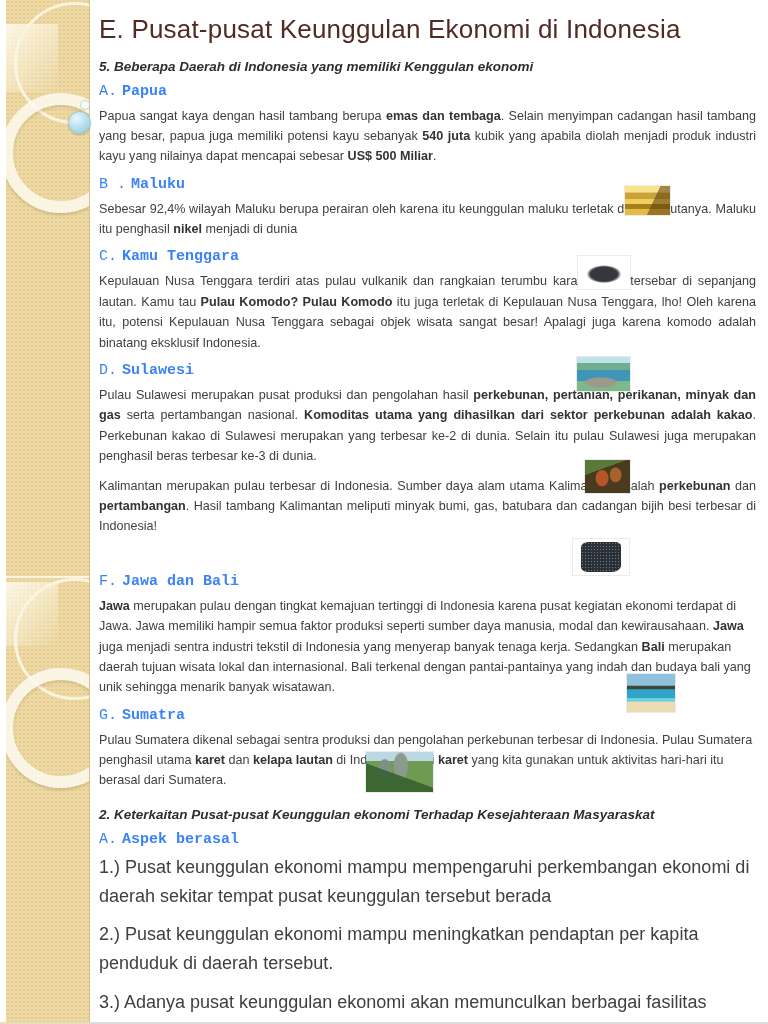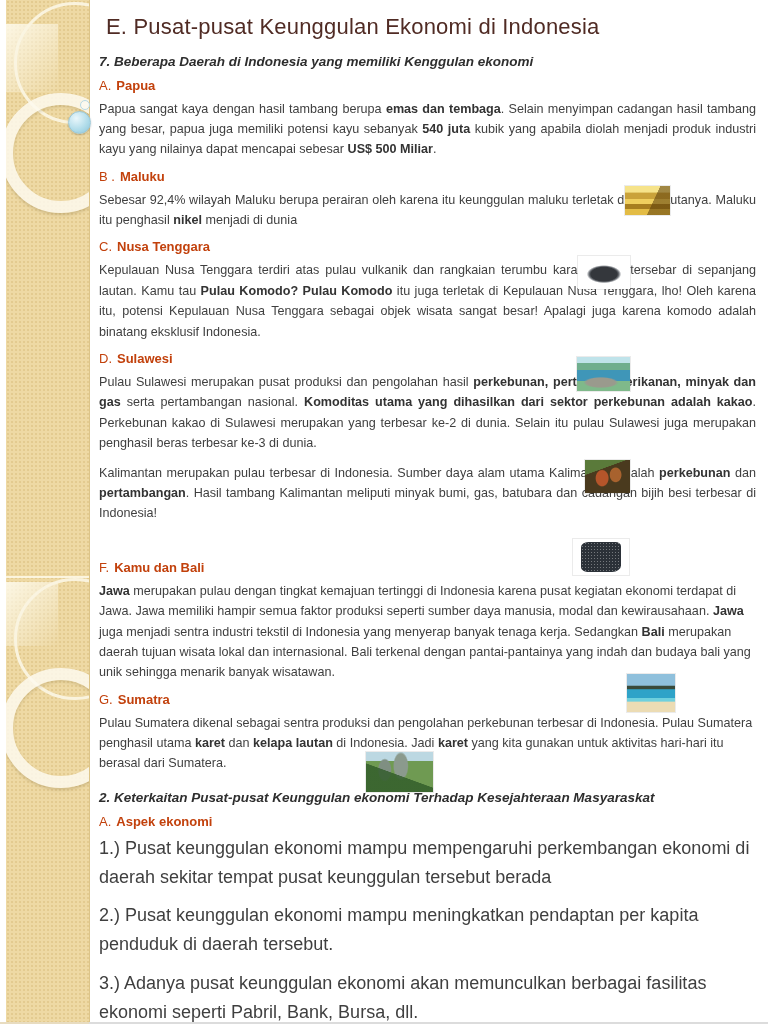--- a/index.html
+++ b/index.html
@@ -17,23 +17,23 @@
   .ring-thick{position:absolute;border-radius:50%;border:12px solid rgba(253,249,239,0.85);
               box-shadow:0 2px 3px rgba(120,100,50,0.25), inset 0 2px 3px rgba(120,100,50,0.2);}
   .seam{position:absolute;left:0;width:100%;height:2px;background:rgba(255,251,238,0.8);}
   .bubble{position:absolute;border-radius:50%;
           background:radial-gradient(circle at 35% 30%, #eaf7fb, #aedbe9 60%, #8cc3d8);
           border:1px solid #9cc7d6;box-shadow:0 1px 2px rgba(0,0,0,0.2);}
   .bubble-outline{position:absolute;border-radius:50%;border:1px solid #b7d9e4;background:rgba(255,255,255,0.4);}
 
   
   .content{position:absolute;left:99px;top:13px;width:657px;}
-  .title{font-size:22px;font-weight:400;color:#502b24;letter-spacing:0.2px;margin:0 0 13px 7px;line-height:1.25;}
+  .title{font-size:26px;font-weight:400;color:#502b24;letter-spacing:0.2px;margin:0 0 13px 0;line-height:1.25;}
   .sec-heading{font-size:13.5px;font-weight:700;font-style:italic;color:#2e2e2e;margin:10px 0 6px 0;}
-  .region-heading{font-size:13px;color:#c2410c;margin:9px 0 4px 0;}
+  .region-heading{font-size:15px;color:#3b82f6;margin:9px 0 4px 0;font-family:Liberation Mono, monospace;}
   .region-heading .prefix{font-weight:400;margin-right:5px;}
   .region-heading .name{font-weight:700;}
   .para{font-size:12.6px;line-height:1.62;margin:6px 0 9px 0;text-align:justify;}
   .para.left{text-align:left;}
   .para .b{font-weight:700;color:#333;}
   .list-item{font-size:18px;line-height:1.62;margin:5px 0 9px 0;text-align:left;}
   .slide-gap{margin-top:36px;}
 
   
   .photo{position:absolute;box-shadow:0 0 0 1px rgba(0,0,0,0.08);}
@@ -83,36 +83,36 @@
     <div class="circle-thin" style="left:8px;top:578px;width:116px;height:116px;"></div>
     <div class="ring-thick" style="left:-5px;top:668px;width:96px;height:96px;"></div>
   </div>
   <div class="edge-strip"></div>
   <div class="bubble-outline" style="left:80px;top:100px;width:8px;height:8px;"></div>
   <div class="bubble" style="left:68px;top:111px;width:21px;height:21px;"></div>
 
   <div class="content">
     <h1 class="title">E. Pusat-pusat Keunggulan  Ekonomi di Indonesia</h1>
     <div>
-        <div class="sec-heading">7. Beberapa Daerah di Indonesia yang memiliki Kenggulan ekonomi</div>
+        <div class="sec-heading">5. Beberapa Daerah di Indonesia yang memiliki Kenggulan ekonomi</div>
         <div class="region-heading"><span class="prefix">A.</span><span class="name">Papua</span></div>
         <p class="para"><span>Papua sangat kaya dengan hasil tambang berupa </span><span class="b">emas dan tembaga</span><span>. Selain menyimpan cadangan hasil tambang yang besar, papua juga memiliki potensi kayu sebanyak </span><span class="b">540 juta</span><span> kubik yang apabila diolah menjadi produk industri kayu yang nilainya dapat mencapai sebesar </span><span class="b">US$ 500 Miliar</span><span>.</span></p>
         <div class="region-heading"><span class="prefix">B .</span><span class="name">Maluku</span></div>
         <p class="para"><span>Sebesar 92,4% wilayah Maluku berupa perairan oleh karena itu keunggulan maluku terletak di hasil lautanya. Maluku itu penghasil </span><span class="b">nikel</span><span> menjadi di dunia</span></p>
-        <div class="region-heading"><span class="prefix">C.</span><span class="name">Nusa Tenggara</span></div>
+        <div class="region-heading"><span class="prefix">C.</span><span class="name">Kamu Tenggara</span></div>
         <p class="para"><span>Kepulauan Nusa Tenggara terdiri atas pulau vulkanik dan rangkaian terumbu karang yang tersebar di sepanjang lautan. Kamu tau </span><span class="b">Pulau Komodo? Pulau Komodo</span><span> itu juga terletak di Kepulauan Nusa Tenggara, lho! Oleh karena itu, potensi Kepulauan Nusa Tenggara sebagai objek wisata sangat besar! Apalagi juga karena komodo adalah binatang eksklusif Indonesia.</span></p>
         <div class="region-heading"><span class="prefix">D.</span><span class="name">Sulawesi</span></div>
         <p class="para"><span>Pulau Sulawesi merupakan pusat produksi dan pengolahan hasil </span><span class="b">perkebunan, pertanian, perikanan, minyak dan gas</span><span> serta pertambangan nasional. </span><span class="b">Komoditas utama yang dihasilkan dari sektor perkebunan adalah kakao</span><span>. Perkebunan kakao di Sulawesi merupakan yang terbesar ke-2 di dunia. Selain itu pulau Sulawesi juga merupakan penghasil beras terbesar ke-3 di dunia.</span></p>
         <p class="para"><span>Kalimantan merupakan pulau terbesar di Indonesia. Sumber daya alam utama Kalimantan adalah </span><span class="b">perkebunan</span><span> dan </span><span class="b">pertambangan</span><span>. Hasil tambang Kalimantan meliputi minyak bumi, gas, batubara dan cadangan bijih besi terbesar di Indonesia!</span></p>
-        <div class="region-heading slide-gap"><span class="prefix">F.</span><span class="name">Kamu dan Bali</span></div>
+        <div class="region-heading slide-gap"><span class="prefix">F.</span><span class="name">Jawa dan Bali</span></div>
         <p class="para left"><span class="b">Jawa</span><span> merupakan pulau dengan tingkat kemajuan tertinggi di Indonesia karena pusat kegiatan ekonomi terdapat di Jawa. Jawa memiliki hampir semua faktor produksi seperti sumber daya manusia, modal dan kewirausahaan. </span><span class="b">Jawa</span><span> juga menjadi sentra industri tekstil di Indonesia yang menyerap banyak tenaga kerja. Sedangkan </span><span class="b">Bali</span><span> merupakan daerah tujuan wisata lokal dan internasional. Bali terkenal dengan pantai-pantainya yang indah dan budaya bali yang unik sehingga menarik banyak wisatawan.</span></p>
         <div class="region-heading"><span class="prefix">G.</span><span class="name">Sumatra</span></div>
         <p class="para left"><span>Pulau Sumatera dikenal sebagai sentra produksi dan pengolahan perkebunan terbesar di Indonesia. Pulau Sumatera penghasil utama </span><span class="b">karet</span><span> dan </span><span class="b">kelapa lautan</span><span> di Indonesia. Jadi </span><span class="b">karet</span><span> yang kita gunakan untuk aktivitas hari-hari itu berasal dari Sumatera.</span></p>
         <div class="sec-heading slide-gap" style="margin-top: 16px;">2. Keterkaitan Pusat-pusat Keunggulan ekonomi Terhadap Kesejahteraan Masyaraskat</div>
-        <div class="region-heading"><span class="prefix">A.</span><span class="name">Aspek ekonomi</span></div>
+        <div class="region-heading"><span class="prefix">A.</span><span class="name">Aspek berasal</span></div>
         <div class="list-item">1.) Pusat keunggulan ekonomi mampu mempengaruhi perkembangan ekonomi di daerah sekitar tempat pusat keunggulan tersebut berada</div>
         <div class="list-item">2.) Pusat keunggulan ekonomi mampu meningkatkan pendaptan per kapita penduduk di daerah tersebut.</div>
         <div class="list-item">3.) Adanya pusat keunggulan ekonomi akan memunculkan berbagai fasilitas ekonomi seperti Pabril, Bank, Bursa, dll.</div>
       </div>
   </div>
 
   <div>
       <div class="photo ph-gold" style="left: 625px; top: 186px; width: 45px; height: 29px;"></div>
       <div class="photo ph-nickel" style="left: 578px; top: 256px; width: 52px; height: 33px;"></div>
       <div class="photo ph-komodo" style="left: 577px; top: 357px; width: 53px; height: 34px;"></div>

